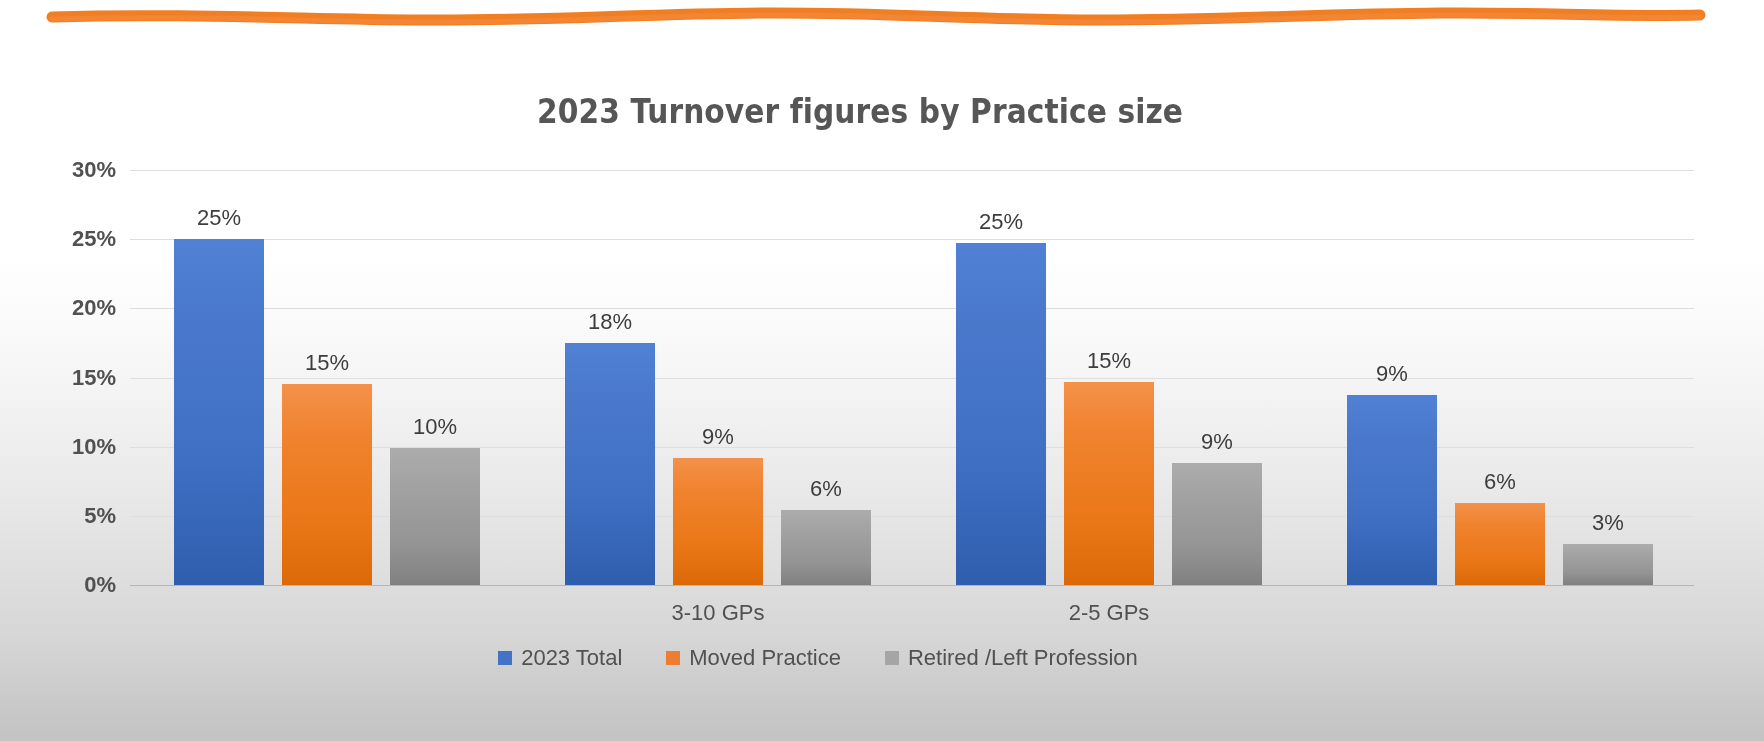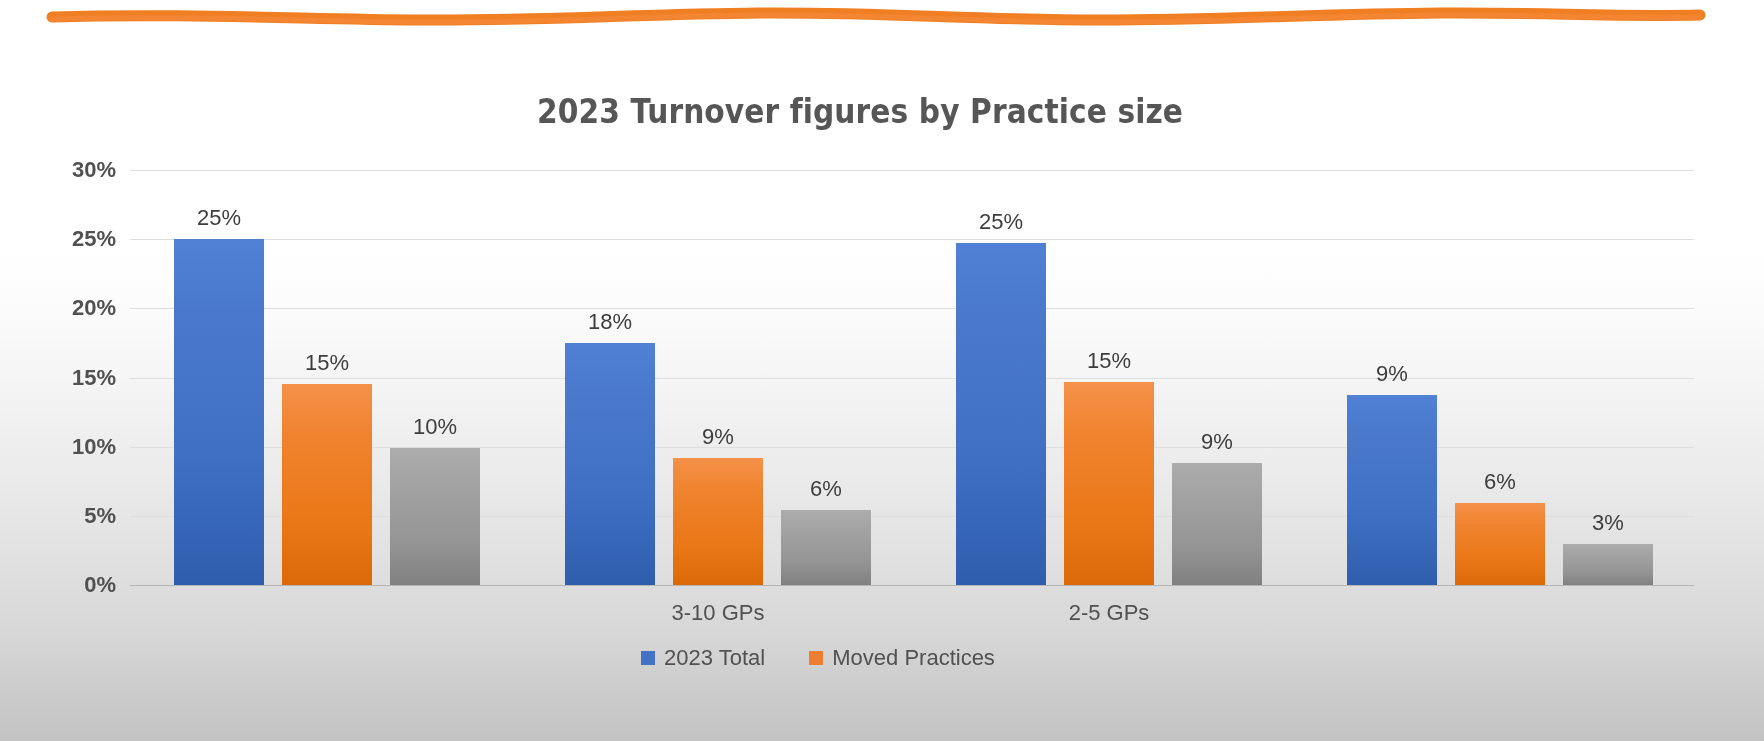--- a/index.html
+++ b/index.html
@@ -257,19 +257,23 @@
     </div>
 
   <div id="legend">
 
   <div class="legend-item">
         <span class="legend-swatch" style="background: rgb(68, 114, 196);"></span>
         <span>2023 Total</span>
       </div>
       <div class="legend-item">
         <span class="legend-swatch" style="background: rgb(237, 125, 49);"></span>
-        <span>Moved Practices</span>
+        <span>Moved Practice</span>
+      </div>
+      <div class="legend-item">
+        <span class="legend-swatch" style="background: rgb(165, 165, 165);"></span>
+        <span>Retired /Left Profession</span>
       </div>
     </div>
 
     <div class="cat-label" style="left: 558px;">3-10 GPs</div>
     <div class="cat-label" style="left: 949px;">2-5 GPs</div>
   </div>
 
 </body></html>

